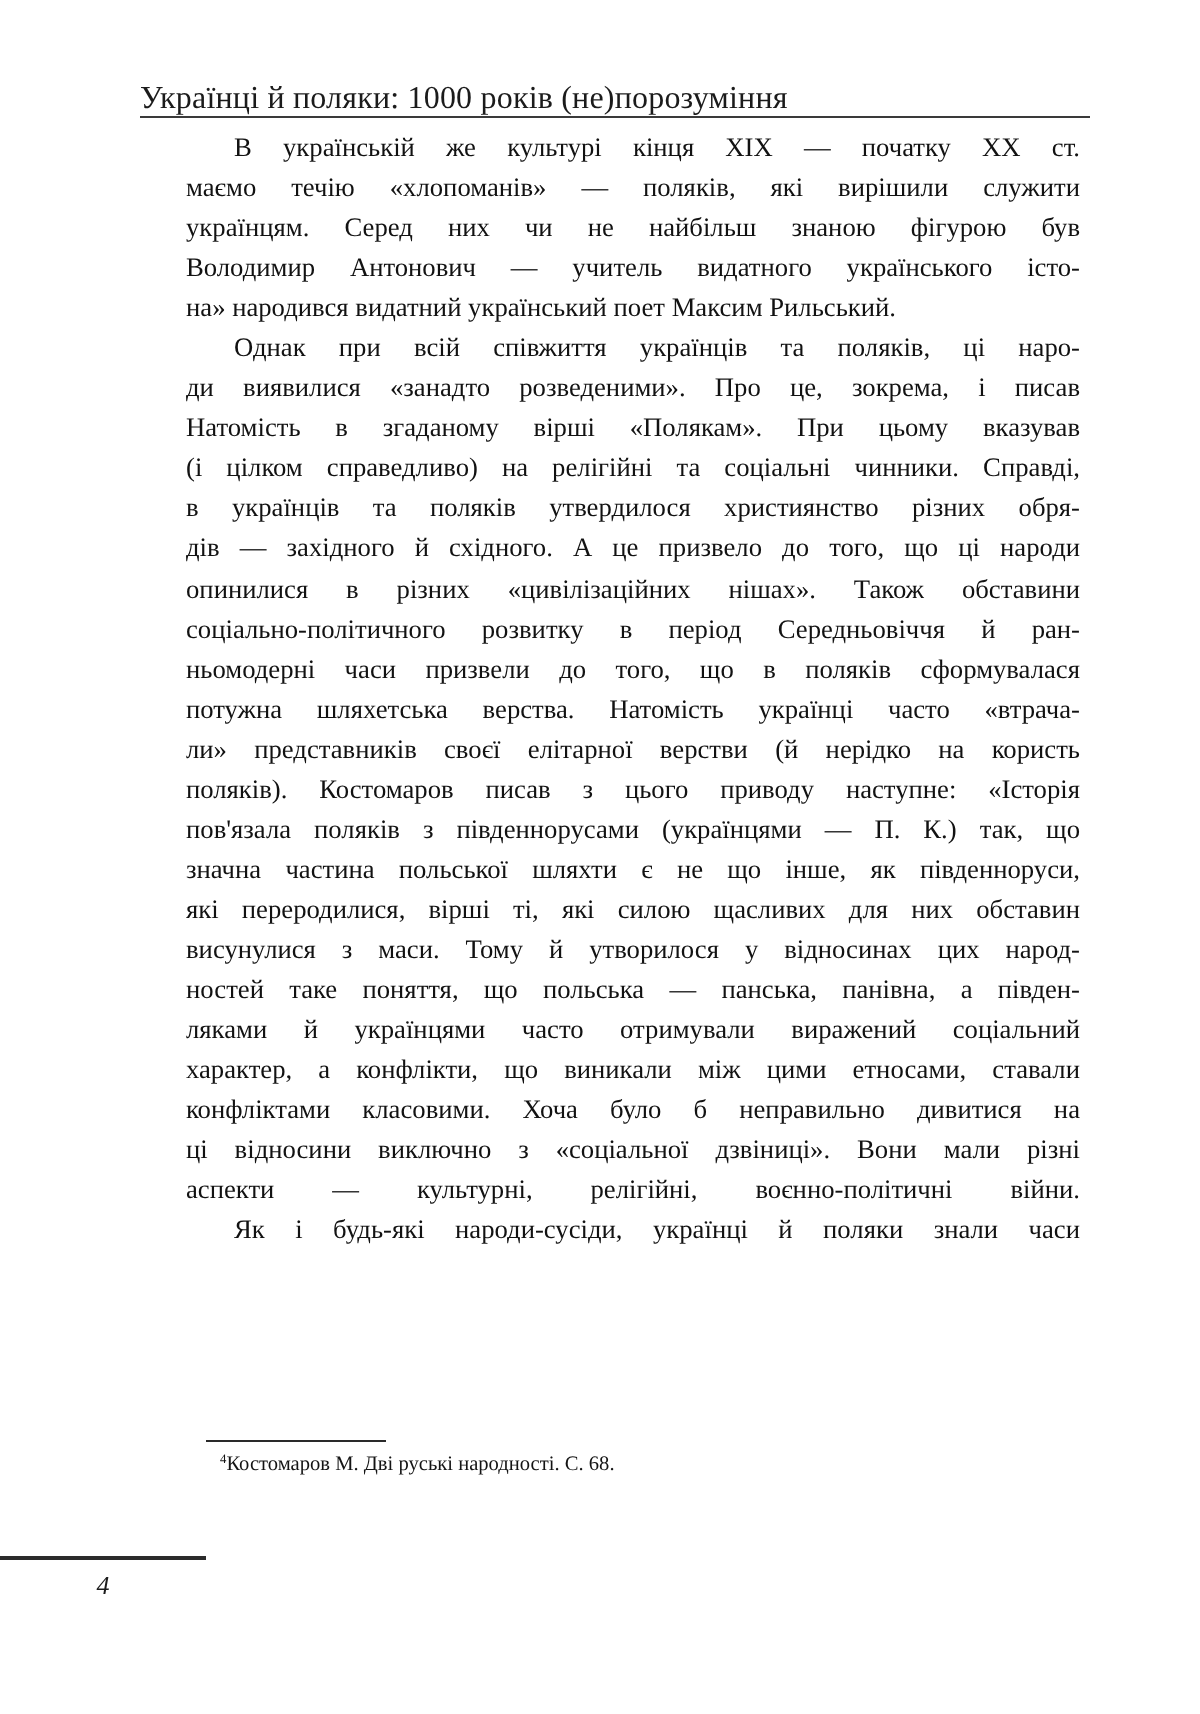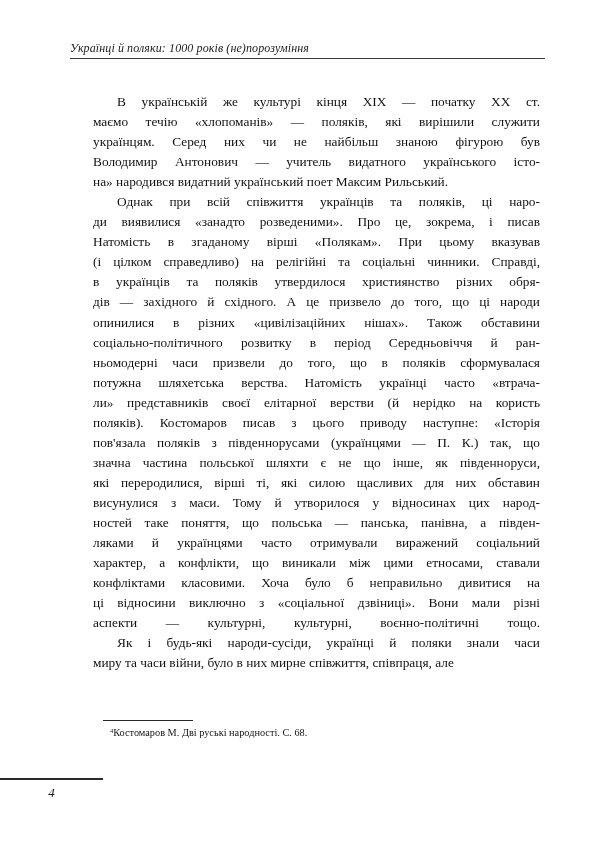--- a/index.html
+++ b/index.html
@@ -22,40 +22,39 @@
   }
 
   
   .running-head {
     position: absolute;
     left: 70px;
     top: 41px;
     width: 475px;
   }
   .running-head-text {
-    font-style: italic;
-    font-size: 12px;
+    font-size: 16px;
     letter-spacing: 0.1px;
     color: #1b1b1b;
     white-space: nowrap;
   }
   .header-rule {
     position: absolute;
     left: 70px;
     top: 58px;
     width: 475px;
     height: 1px;
     background: #3a3a3a;
   }
 
   
   .body-block {
     position: absolute;
     left: 93px;
-    top: 92px;
+    top: 64px;
     width: 447px;
   }
   .para {
     margin: 0;
     font-size: 13.35px;
     line-height: 20.05px;
     color: #121212;
     text-align: justify;
   }
   
@@ -156,27 +155,26 @@
       <span class="ln" id="line-italic">пов'язала поляків з південнорусами (українцями — <span class="ital">П. К.</span>) так, що</span>
       <span class="ln">значна частина польської шляхти є не що інше, як південноруси,</span>
       <span class="ln">які переродилися, вірші ті, які силою щасливих для них обставин</span>
       <span class="ln">висунулися з маси. Тому й утворилося у відносинах цих народ-</span>
       <span class="ln">ностей таке поняття, що польська — панська, панівна, а півден-</span>
 
       <span class="ln" id="line-footnote">ляками й українцями часто отримували виражений соціальний</span>
       <span class="ln">характер, а конфлікти, що виникали між цими етносами, ставали</span>
       <span class="ln">конфліктами класовими. Хоча було б неправильно дивитися на</span>
       <span class="ln">ці відносини виключно з «соціальної дзвіниці». Вони мали різні</span>
-      <span class="ln">аспекти — культурні, культурні, воєнно-політичні тощо.</span>
+      <span class="ln">аспекти — культурні, релігійні, воєнно-політичні війни.</span>
       <span class="ln last"></span>
     </p>
 
     <p class="para">
       <span class="ln indent">Як і будь-які народи-сусіди, українці й поляки знали часи</span>
-      <span class="ln last">миру та часи війни, було в них мирне співжиття, співпраця, але</span>
     </p>
 
   </div>
 
   <div class="footnote-rule"></div>
   <div class="footnote">
     <sup>4</sup><span>Костомаров М. Дві руські народності. С. 68.</span>
   </div>
 
   <div class="folio-rule"></div>

